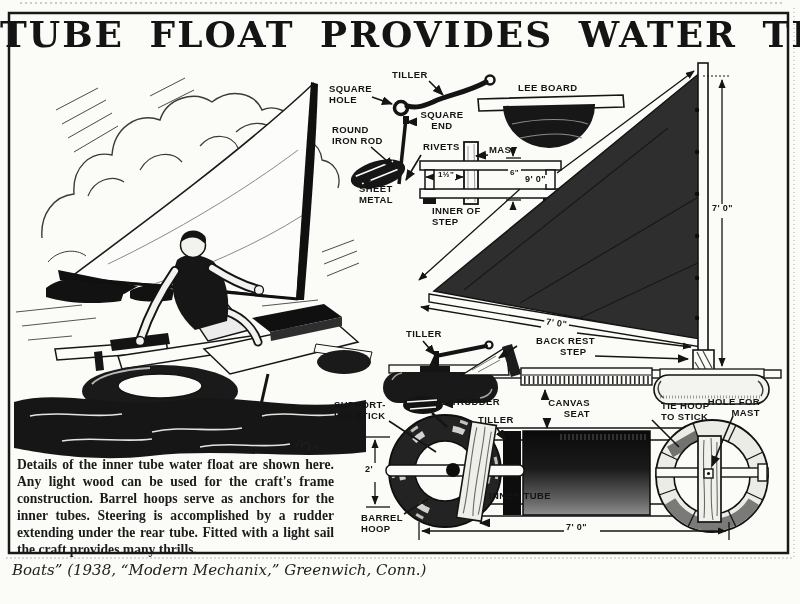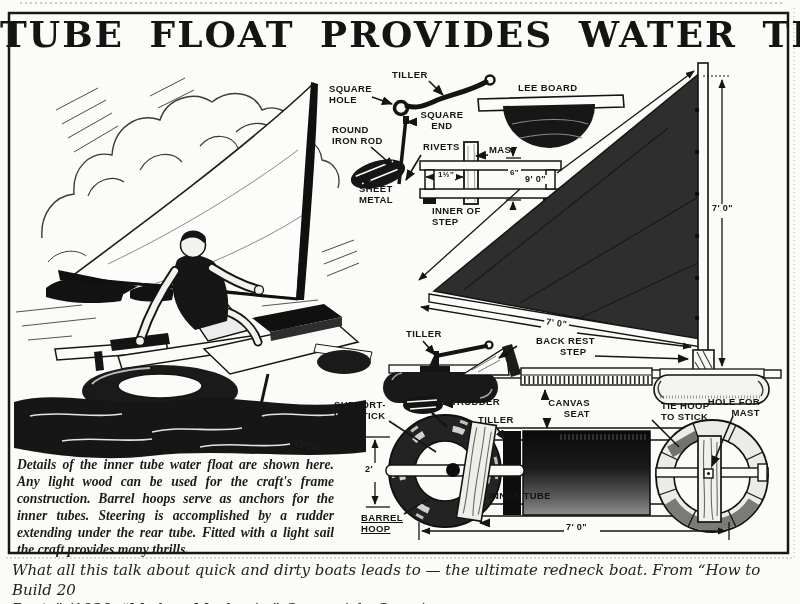--- a/index.html
+++ b/index.html
@@ -4,21 +4,21 @@
 <style>
   html,body{margin:0;padding:0;background:#e8e8e4;}
   .page{position:relative;width:800px;height:604px;background:#fbfbf8;overflow:hidden;
         font-family:"Liberation Sans",sans-serif;}
   .page svg{position:absolute;left:0;top:0;z-index:1;}
   #page-title{position:absolute;left:0;right:0;top:13px;margin:0;z-index:4;
         text-align:center;font-family:"DejaVu Serif",serif;font-weight:bold;
         font-size:36px;letter-spacing:2px;word-spacing:11px;color:#141414;white-space:nowrap;}
   #description-text{position:absolute;left:17px;top:457px;width:317px;margin:0;z-index:4;
         font-family:"Liberation Serif",serif;font-weight:bold;font-size:13.6px;
-        line-height:1.25;text-align:justify;color:#1b1b1b;font-style:italic;}
+        line-height:1.25;text-align:justify;color:#1b1b1b;}
   #photo-caption{position:absolute;left:12px;top:561px;width:780px;z-index:4;
         font-family:"DejaVu Serif",serif;font-style:italic;font-size:15px;
         line-height:1.3;color:#222;}
   #photo-caption span{display:block;}
   #annotation-layer{position:absolute;inset:0;z-index:5;pointer-events:none;}
   .ann{position:absolute;font:bold 9.5px/1.15 "Liberation Sans",sans-serif;
         letter-spacing:.4px;color:#141414;white-space:pre-line;}
   .ann.bg{background:#fbfbf8;padding:0 2px;line-height:1.05;}
 </style>
 </head>
@@ -263,21 +263,20 @@
     <path d="M490,523 L480,523" marker-end="url(#ah)"></path>
     <line x1="404" y1="514" x2="428" y2="499"></line>
   </g>
 </svg>
 
 <h1 id="page-title">TUBE FLOAT PROVIDES WATER THRILLS</h1>
 
 <p id="description-text">Details of the inner tube water float are shown here.  Any light wood can be used for the craft's frame construction.  Barrel hoops serve as anchors for the inner tubes.  Steering is accomplished by a rudder extending under the rear tube.  Fitted with a light sail the craft provides many thrills.</p>
 
 <div id="photo-caption">
-  <span>What all this talk about quick and dirty boats leads to — the ultimate redneck boat. From “How to Build 20</span>
   <span>Boats” (1938, “Modern Mechanix,” Greenwich, Conn.)</span>
 </div>
 
 <div id="annotation-layer">
       <span class="ann" style="left: 329px; top: 84px;">SQUARE
 HOLE</span>
       <span class="ann" style="left: 392px; top: 70px;">TILLER</span>
       <span class="ann" style="left: 518px; top: 83px;">LEE BOARD</span>
       <span class="ann" style="left: 417px; top: 110px; width: 50px; text-align: center;">SQUARE
 END</span>
@@ -301,19 +300,19 @@
 ING STICK</span>
       <span class="ann" style="left: 457px; top: 397px;">RUDDER</span>
       <span class="ann" style="left: 538px; top: 398px; width: 52px; text-align: right;">CANVAS
 SEAT</span>
       <span class="ann" style="left: 617px; top: 401px; margin-left: 44px;">TIE HOOP
 TO STICK</span>
       <span class="ann" style="left: 702px; top: 397px; width: 58px; text-align: right;">HOLE FOR
 MAST</span>
       <span class="ann" style="left: 478px; top: 415px;">TILLER</span>
       <span class="ann bg" style="left: 363px; top: 465px; font-size: 9px;">2'</span>
-      <span class="ann" style="left: 361px; top: 513px; text-decoration: underline;">BARREL
+      <span class="ann" style="left: 361px; top: 513px;">BARREL
 HOOP</span>
       <span class="ann" style="left: 489px; top: 491px;">INNER TUBE</span>
       <span class="ann bg" style="left: 564px; top: 523px; font-size: 9px;">7' 0"</span>
     </div>
 
 </div>
 
 </body></html>

